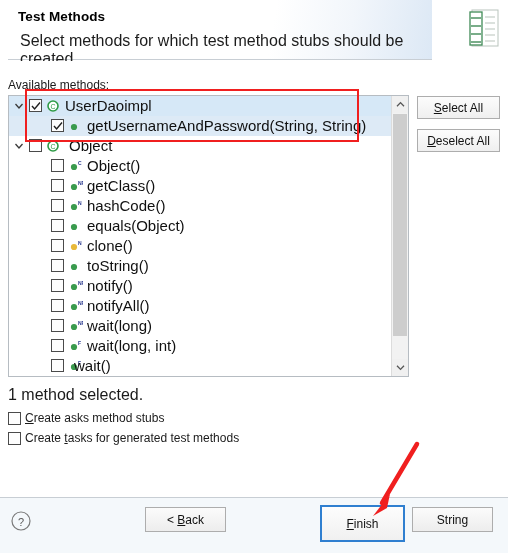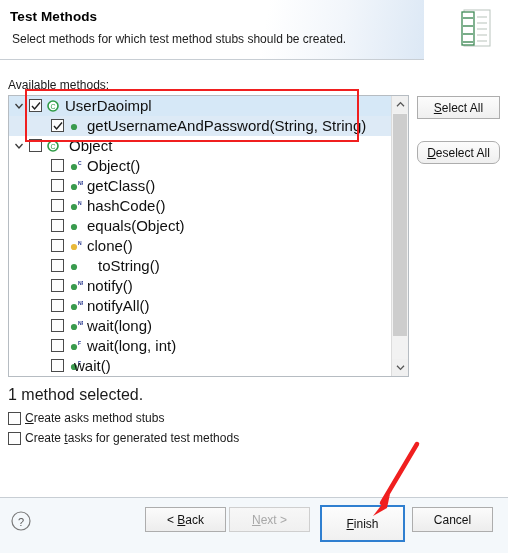--- a/index.html
+++ b/index.html
@@ -10,33 +10,33 @@
     font-family: "Liberation Sans", sans-serif;
     font-size: 12px;
     color: #1a1a1a;
     background: #ffffff;
     overflow: hidden;
     position: relative;
   }
 
   
   #header {
-    position: absolute; left: 0; top: 0; width: 424px; height: 60px;
+    position: absolute; left: 8px; top: 0; width: 424px; height: 60px;
     background: linear-gradient(100deg, #ffffff 0%, #ffffff 62%, #f2f6fb 80%, #dce8f5 100%);
     border-bottom: 1px solid #c8ced4;
     box-sizing: border-box;
   }
   #page-title {
     position: absolute; left: 10px; top: 9px;
     font-size: 13.5px; font-weight: bold; color: #000;
     letter-spacing: .1px;
   }
   #page-subtitle {
     position: absolute; left: 12px; top: 32px;
-    font-size: 12px; color: #1c1c1c;
+    font-size: 16px; color: #1c1c1c;
   }
   #header-icon {
     position: absolute; left: 461px; top: 8px; width: 34px; height: 42px;
   }
 
   
   #body-area {
     position: absolute; left: 0; top: 61px; width: 508px; height: 436px;
     background: #ffffff;
   }
@@ -120,21 +120,21 @@
     position: absolute; left: 417px;
     width: 83px; height: 23px;
     background: linear-gradient(#fcfcfc, #efefef);
     border: 1px solid #adadad;
     box-sizing: border-box;
     font-size: 12px; color: #111;
     display: flex; align-items: center; justify-content: center;
     cursor: default;
   }
   #btn-select-all { top: 35px; }
-  #btn-deselect-all { top: 80px; border-radius: 7px; }
+  #btn-deselect-all { top: 68px; }
   .mn { text-decoration: underline; }
 
   
   #status-text {
     position: absolute; left: 8px; top: 325px;
     font-size: 16px; color: #1a1a1a;
   }
   .opt-row {
     position: absolute; left: 8px;
     height: 16px;
@@ -323,21 +323,21 @@
           </div>
           <div class="rlabel" style="left: 78px;">clone()</div>
         </div>
         <div class="row">
           <div class="cbox" style="left: 42px;"></div>
           <div class="jicon" style="left: 60px;">
             <svg width="14" height="13" viewBox="0 0 14 13">
               <circle cx="5" cy="7" r="3.1" fill="#3a9b4e"></circle>
             </svg>
           </div>
-          <div class="rlabel" style="left: 89px;">toString()</div>
+          <div class="rlabel" style="left: 78px;">toString()</div>
         </div>
         <div class="row">
           <div class="cbox" style="left: 42px;"></div>
           <div class="jicon" style="left: 60px;">
             <svg width="14" height="13" viewBox="0 0 14 13">
               <circle cx="5" cy="7" r="3.1" fill="#3a9b4e"></circle>
               <text x="9" y="5" font-family="Liberation Sans, sans-serif" font-size="5" font-weight="bold" fill="#2b3a8f">NF</text>
             </svg>
           </div>
           <div class="rlabel" style="left: 78px;">notify()</div>
@@ -423,28 +423,25 @@
   <div id="help-icon">
     <svg width="22" height="22" viewBox="0 0 22 22">
       <circle cx="11" cy="11" r="9" fill="none" stroke="#7a7a7a" stroke-width="1.2"></circle>
       <text x="11" y="15.5" text-anchor="middle" font-family="Liberation Sans, sans-serif" font-size="11" fill="#5a5a5a">?</text>
     </svg>
   </div>
 
   <div class="fbtn" id="btn-back">
     <span><span>&lt; </span><span class="mn">B</span><span>ack</span></span>
   </div>
-  <div class="fbtn" id="btn-next">
-    <span><span></span><span class="mn">N</span><span>ext &gt;</span></span>
-  </div>
   <div class="fbtn" id="btn-finish">
     <span><span></span><span class="mn">F</span><span>inish</span></span>
   </div>
   <div class="fbtn" id="btn-cancel">
-    <span>Cancel</span>
+    <span>String</span>
   </div>
 </div>
 
 <div id="ann-box"></div>
 <svg id="ann-arrow" viewBox="0 0 70 80">
   <path d="M57 4 L22 63" stroke="#f01f1f" stroke-width="4.5" fill="none" stroke-linecap="round"></path>
   <path d="M13 76 L30 54 L27 68 Z" fill="#f01f1f"></path>
 </svg>
 
 </body></html>

